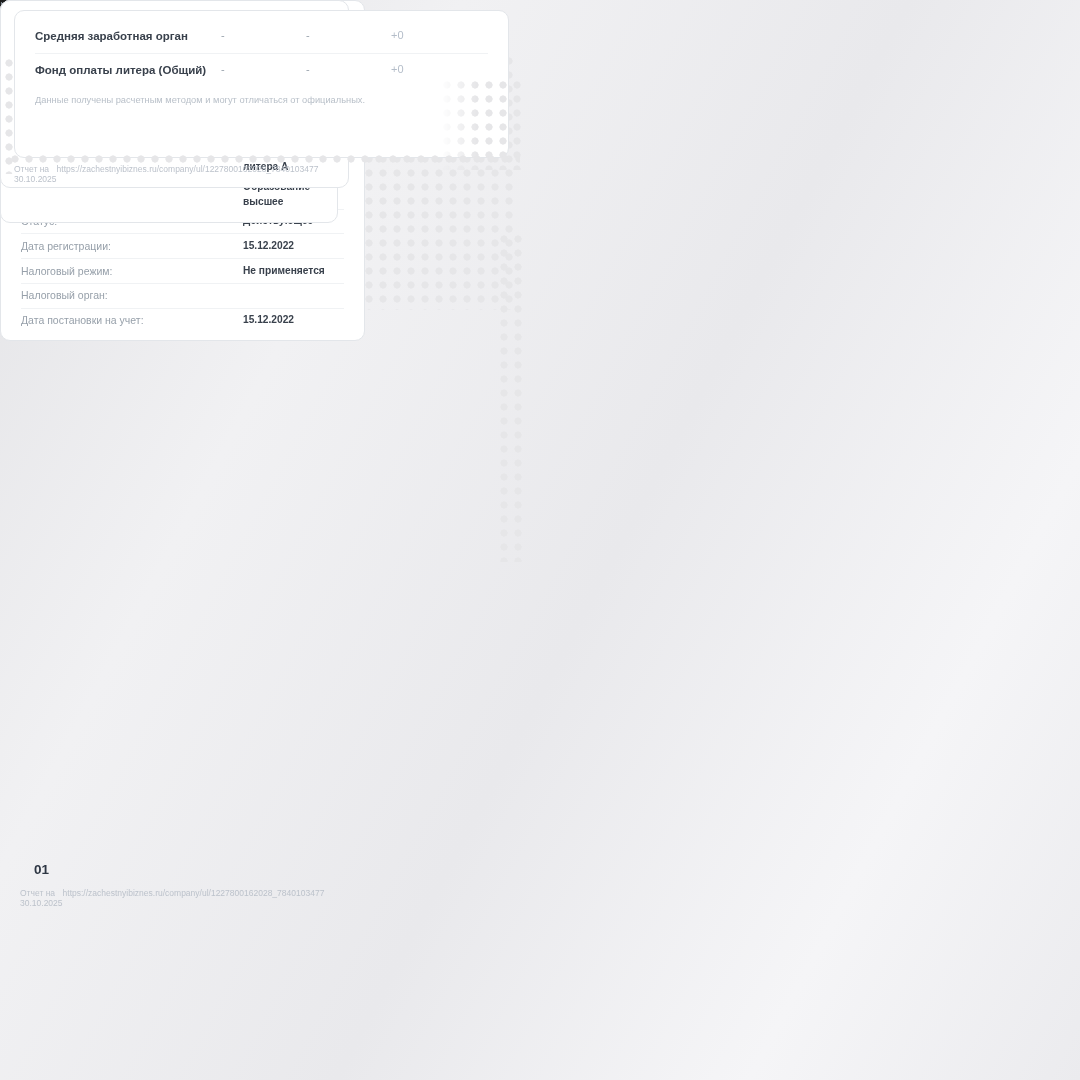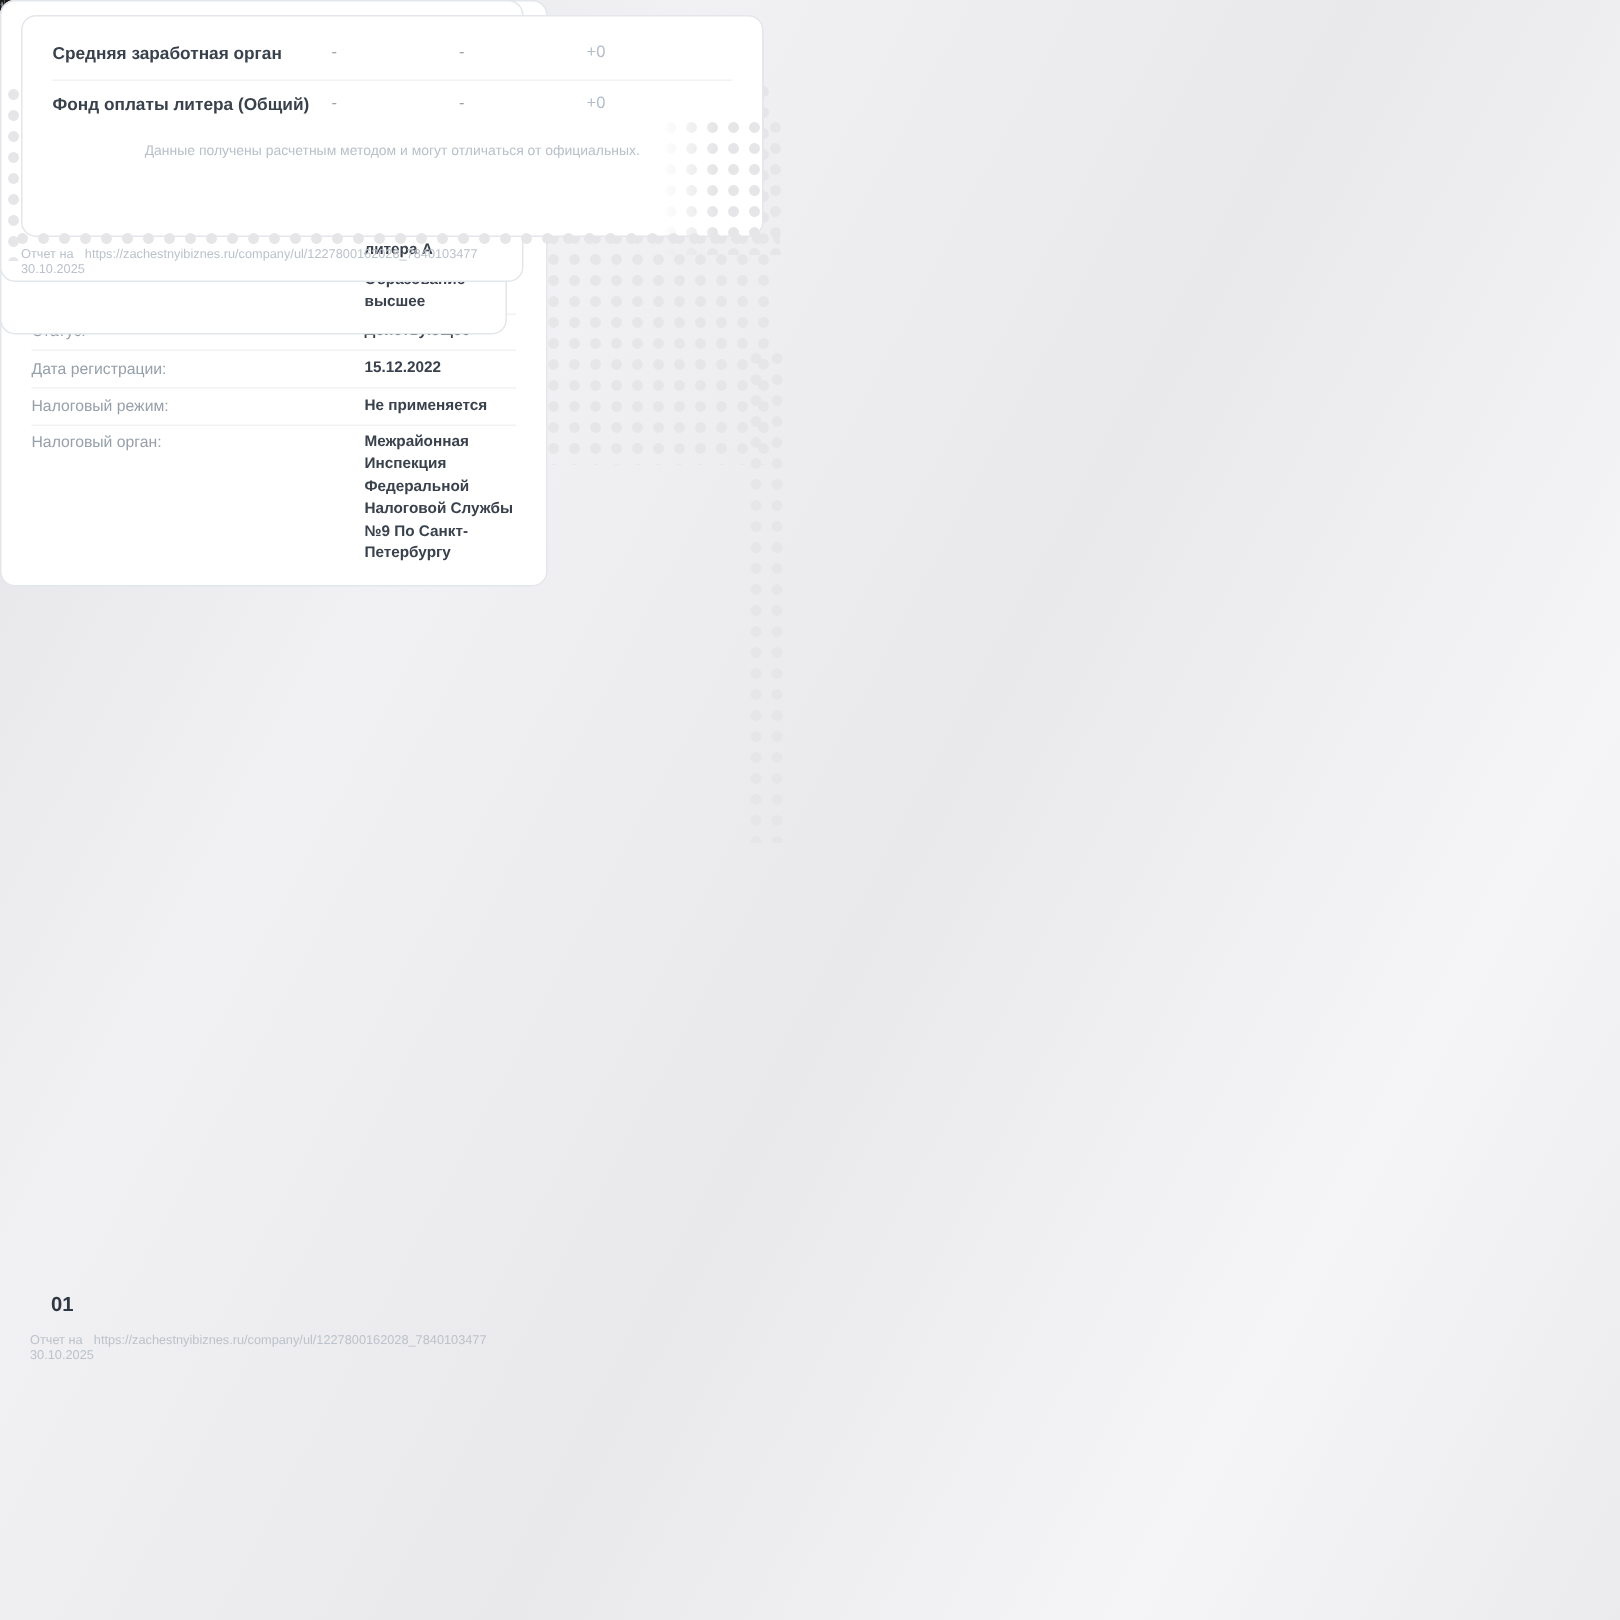--- a/index.html
+++ b/index.html
@@ -58,21 +58,21 @@
   .grid4{display:grid;grid-template-columns:186px 85px 85px 1fr;align-items:start;}
   .thead{font-size:9.5px;color:#b4bdc9;letter-spacing:.4px;padding:8px 0 6px;}
   .trow{font-size:11px;color:#3c444f;padding:7px 0;border-top:1px solid #f0f2f4;}
   .trow .param{max-width:120px;line-height:1.4;}
   .dash{color:#9aa3ad;}
   .dyn{color:#b4bdc9;}
   .p4 .trow{border-top:none;border-bottom:1px solid #f0f2f4;padding:4px 0 8px;}
   .p4 .trow.last{border-bottom:none;padding-top:9px;}
   .p4 .pname{font-size:11.5px;font-weight:600;color:#39414c;max-width:190px;line-height:1.35;}
   .pnote{font-size:9.3px;color:#b9c0c9;max-width:172px;line-height:1.5;margin-top:3px;font-weight:400;}
-  .disclaimer{font-size:9.3px;color:#b9c0c9;margin-top:9px;text-align:center;}
+  .disclaimer{font-size:9.3px;color:#b9c0c9;margin-top:9px;}
 </style>
 </head>
 <body>
 
 <div class="stage">
 
   <div class="page p1">
     <div class="dots fadeL" style="left:250px;top:54px;width:266px;height:256px;"></div>
     <div class="dots" style="left:497px;top:232px;width:26px;height:330px;"></div>
 
@@ -331,21 +331,24 @@
       <div class="row">
         <div class="lbl">Дата регистрации:</div>
         <div class="val">15.12.2022</div>
       </div>
       <div class="row">
         <div class="lbl">Налоговый режим:</div>
         <div class="val">Не применяется</div>
       </div>
       <div class="row">
         <div class="lbl">Налоговый орган:</div>
-        <div class="val">Межрайонная Инспекция Федеральной Налоговой Службы №9 По Санкт-Петербургу</div>
+      </div>
+      <div class="row">
+        <div class="lbl">Дата постановки на учет:</div>
+        <div class="val">15.12.2022</div>
       </div>
     </div>
 
     <div class="card c2">
       <div class="ctitle">Реквизиты</div>
       <div class="row">
         <div class="lbl">ОГРН:</div>
         <div class="val">1227800162028</div>
       </div>
       <div class="row">

